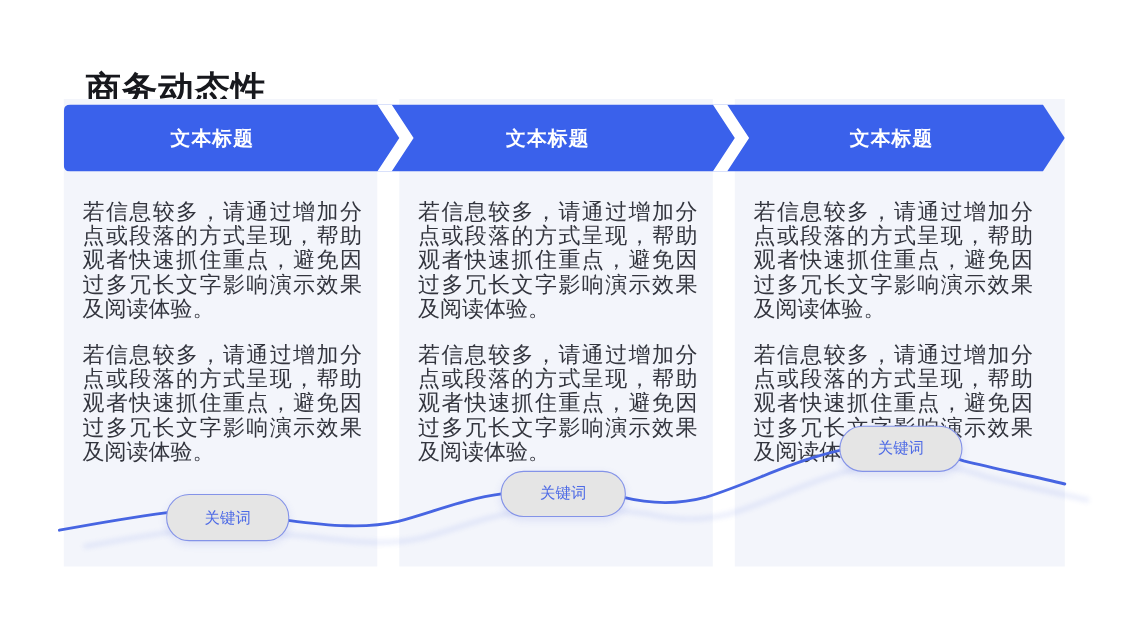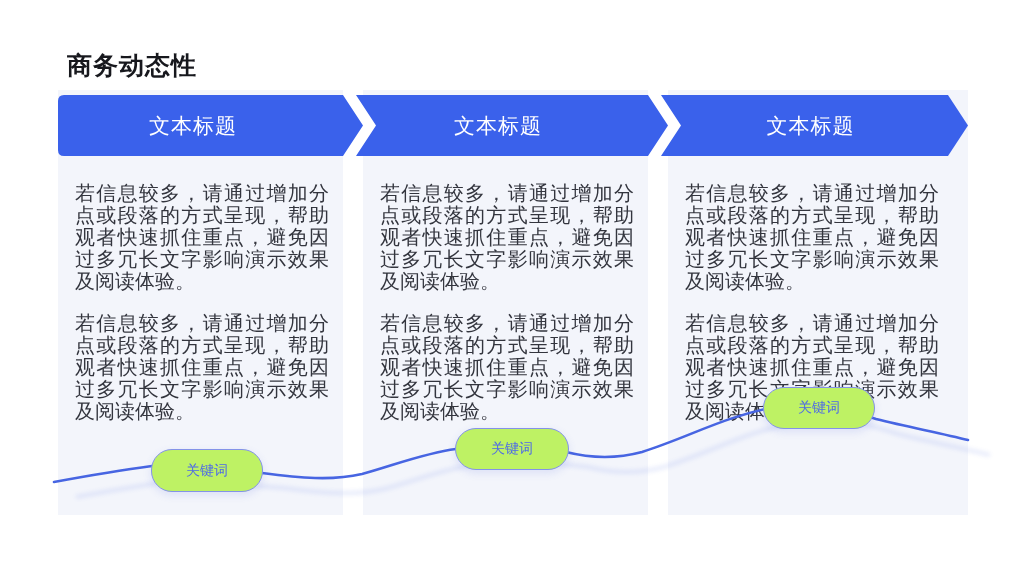--- a/index.html
+++ b/index.html
@@ -1,53 +1,53 @@
 <!DOCTYPE html>
 <html style="--banner-blue: #3A61EB; --panel-bg: #F3F5FB; --wave-line: #4765E2; --pill-border: #8493E8; --pill-text: #4E6BE6; --title-text: #17181D; --body-text: #33353E;"><head>
 <meta charset="utf-8">
 <style>
   html,body{margin:0;padding:0;background:#fff;}
   body{width:1024px;height:576px;overflow:hidden;position:relative;
        font-family:"Liberation Sans","DejaVu Sans",sans-serif;}
   .slide{position:absolute;inset:0;background:#fff;}
 
-  .slide-title{position:absolute;left:62px;top:44px;margin:5px;
-    font-size:25px;font-weight:bold;letter-spacing:1px;
+  .slide-title{position:absolute;left:62px;top:44px;margin:16px;
+    font-size:32px;font-weight:bold;letter-spacing:1px;
     color:var(--title-text,#17181D);font-family:Liberation Serif, serif;}
 
   .panel{position:absolute;top:90px;height:425px;
     background:var(--panel-bg,#F3F5FB);}
   .panel-1{left:58px;width:285px;}
   .panel-2{left:363px;width:285px;}
   .panel-3{left:668px;width:300px;}
 
   .banner-svg{position:absolute;left:58px;top:95px;width:910px;height:61px;}
   .banner-svg .ribbon{fill:var(--banner-blue,#3A61EB);}
   .banner-svg .chevron-gap{fill:#ffffff;}
 
   .banner-label{position:absolute;top:95px;height:61px;display:flex;
     align-items:center;justify-content:center;color:#fff;
-    font-size:21px;font-weight:normal;letter-spacing:1px;}
+    font-size:18px;font-weight:bold;letter-spacing:1px;}
   .banner-label-1{left:58px;width:270px;}
   .banner-label-2{left:363px;width:270px;}
   .banner-label-3{left:668px;width:285px;}
 
   .panel-text{position:absolute;top:92px;left:17px;width:254px;}
   .panel-text p{margin:0 0 20px 0;font-size:20px;line-height:22px;
     color:var(--body-text,#33353E);text-align:justify;}
 
   .wave-svg{position:absolute;left:0;top:0;width:1024px;height:576px;
     pointer-events:none;}
   .wave-line{fill:none;stroke:var(--wave-line,#4765E2);stroke-width:2.6;
     stroke-linecap:round;}
   .wave-shadow{fill:none;stroke:var(--wave-line,#4765E2);stroke-width:4;
     opacity:0.12;}
 
   .keyword-pill{position:absolute;display:flex;align-items:center;
-    justify-content:center;background:#bef264;
+    justify-content:center;background:#e5e5e5;
     border:1.5px solid var(--pill-border,#8493E8);border-radius:21px;
     color:var(--pill-text,#4E6BE6);font-size:14px;
     box-shadow:0 3px 8px rgba(80,100,220,0.14);}
   .pill-1{left:151px;top:449px;width:110px;height:41px;}
   .pill-2{left:455px;top:428px;width:112px;height:40px;}
   .pill-3{left:763px;top:387px;width:110px;height:40px;}
 </style>
 </head>
 <body>
 

